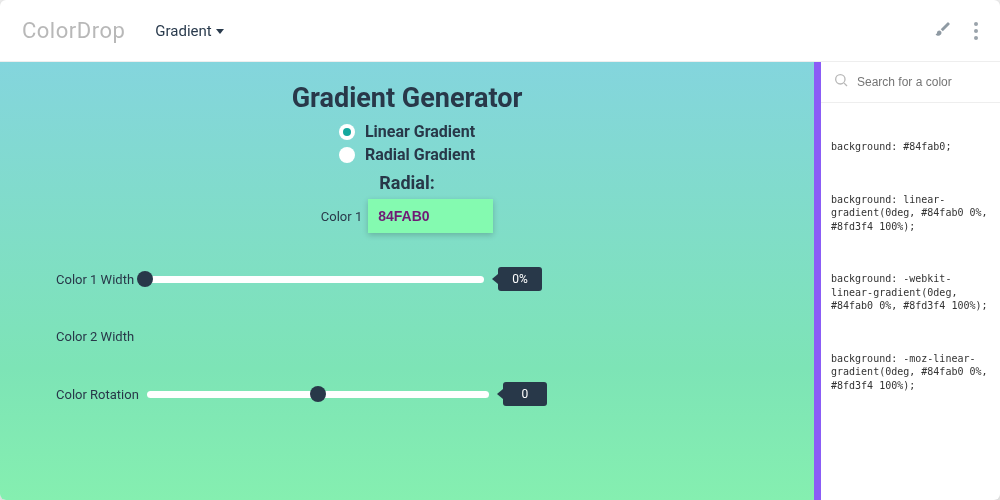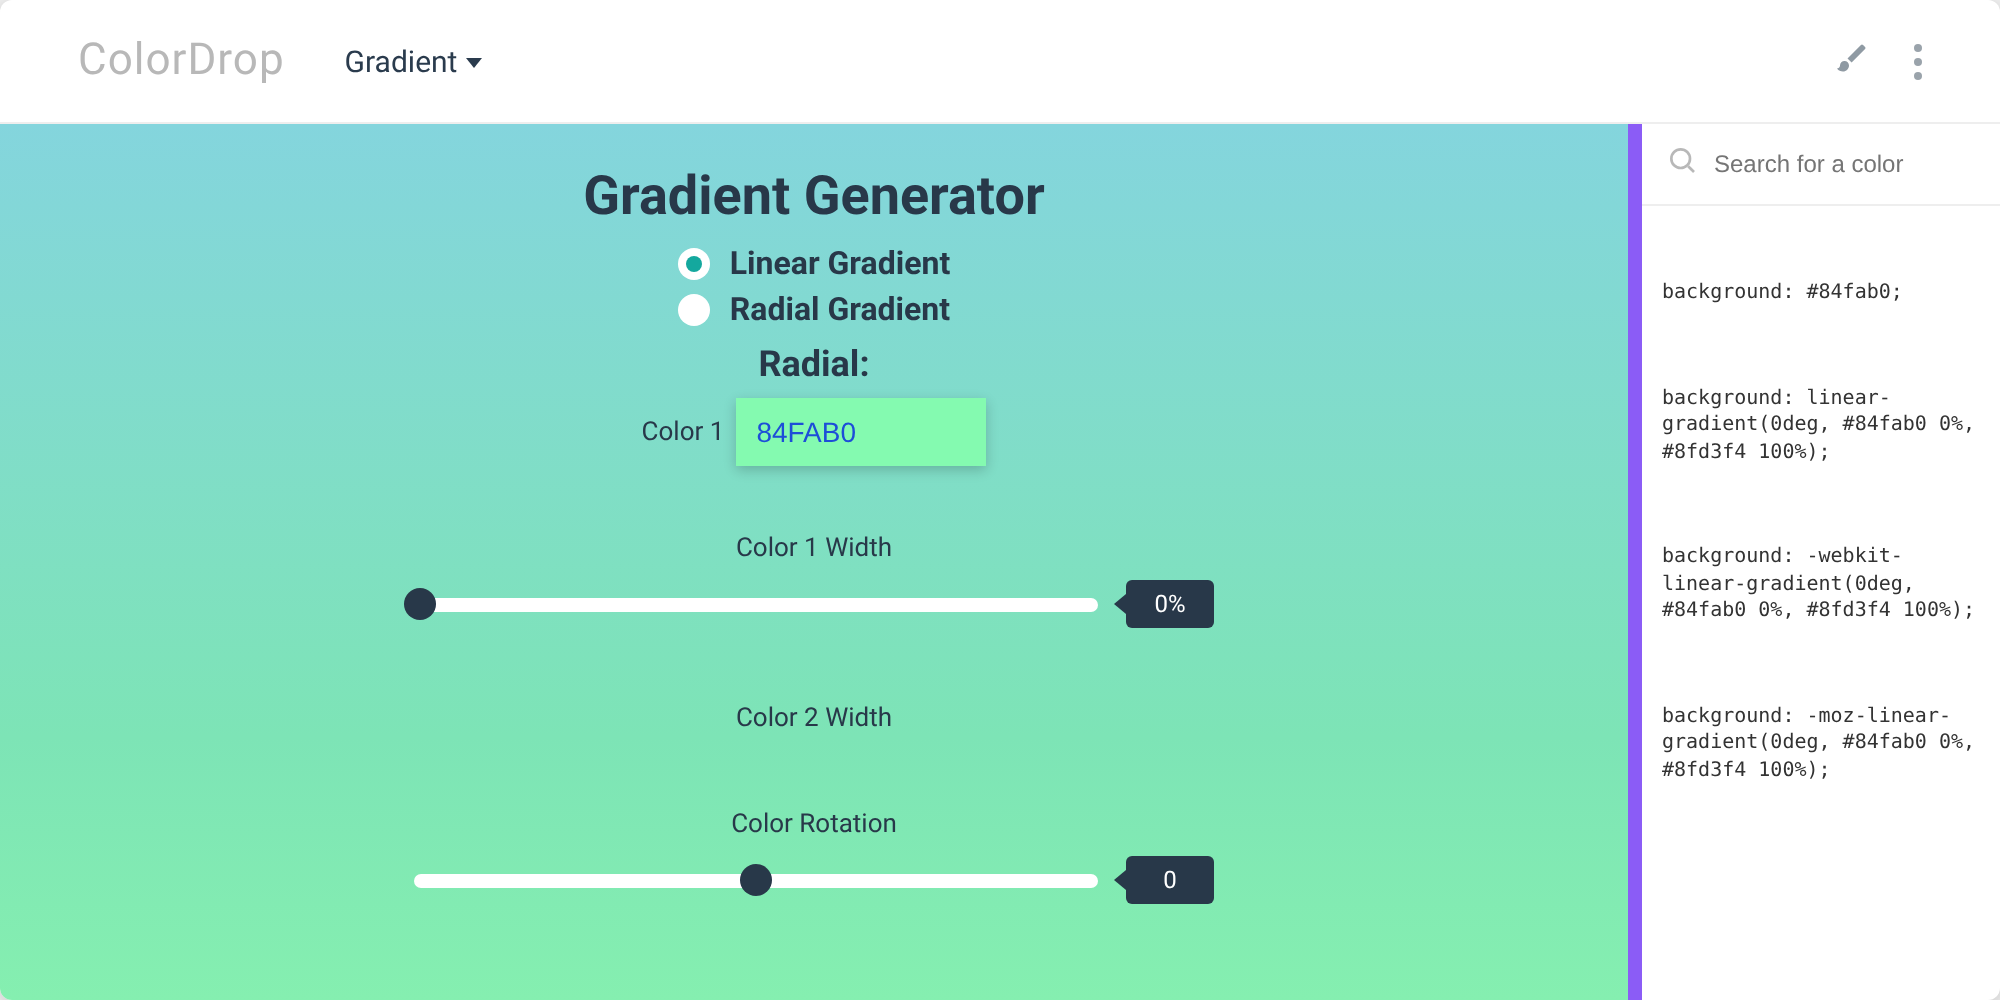--- a/index.html
+++ b/index.html
@@ -1,41 +1,41 @@
 <!DOCTYPE html>
 <html><head>
 <meta charset="utf-8">
 <style>
 * { box-sizing: border-box; margin: 0; padding: 0; }
 body { font-family: -apple-system, BlinkMacSystemFont, "Segoe UI", Roboto, sans-serif; background: #f5f5f5; width: 1000px; height: 500px; overflow: hidden; }
 .app { width: 1000px; height: 500px; background: #fff; border-radius: 6px; box-shadow: 0 2px 12px rgba(0,0,0,0.25); display: flex; flex-direction: column; overflow: hidden; }
-.topbar { height: 62px; display: flex; align-items: center; padding: 0 39px; border-bottom: 1px solid #eee; }
+.topbar { height: 62px; display: flex; align-items: center; padding: 0 22px; border-bottom: 1px solid #eee; }
 .brand { color: #b8b8b8; font-size: 22px; font-weight: 400; letter-spacing: 0.5px; }
 .dropdown { margin-left: 30px; color: #2a3b4d; font-size: 15px; display: flex; align-items: center; gap: 4px; cursor: pointer; }
 .chevron { width: 0; height: 0; border-left: 4px solid transparent; border-right: 4px solid transparent; border-top: 5px solid #2a3b4d; margin-top: 2px; }
 .topbar-right { margin-left: auto; display: flex; align-items: center; gap: 22px; }
 .brush-icon svg { width: 18px; height: 18px; }
 .kebab { display: flex; flex-direction: column; gap: 3px; cursor: pointer; }
 .kebab span { width: 4px; height: 4px; border-radius: 50%; background: #9aa3ab; }
 .content { flex: 1; display: flex; overflow: hidden; }
 .main { flex: 1; background: linear-gradient(180deg, #84d5dd 0%, #7de4b6 70%, #85efb0 100%); padding: 16px 48px 0; overflow: hidden; position: relative; }
 .title { text-align: center; color: #283849; font-size: 27px; font-weight: 700; margin-top: 4px; }
 .radios { display: flex; flex-direction: column; align-items: center; margin-top: 8px; gap: 4px; }
 .radio-row { display: flex; align-items: center; gap: 10px; color: #283849; font-size: 16px; font-weight: bold; }
 .radio { width: 16px; height: 16px; border-radius: 50%; background: #fff; display: flex; align-items: center; justify-content: center; cursor: pointer; }
 .radio.sel::after { content: ""; width: 8px; height: 8px; border-radius: 50%; background: #14a89e; }
 .input-label { text-align: center; color: #283849; font-size: 18px; font-weight: 700; margin-top: 8px; }
 .colors { display: flex; justify-content: center; gap: 28px; margin-top: 6px; }
 .color-col { display: flex; flex-direction: row; align-items: center; gap: 6px; }
 .col-lbl { color: #283849; font-size: 13px; }
-.color-input { width: 125px; height: 34px; border: none; padding: 0 10px; font-size: 14px; font-weight: 400; color: #1d4ed8; box-shadow: 0 2px 6px rgba(0,0,0,0.2); }
+.color-input { width: 125px; height: 34px; border: none; padding: 0 10px; font-size: 14px; font-weight: 700; color: #701a75; box-shadow: 0 2px 6px rgba(0,0,0,0.2); }
 .c1 { background: #84fab0; }
 .c2 { background: #8fd3f4; }
 .sliders { margin-top: 34px; display: flex; flex-direction: column; gap: 38px; padding: 0 8px; }
-.slider-group { display: flex; flex-direction: column; align-items: center; gap: 8px; }
+.slider-group { display: flex; flex-direction: row; align-items: center; gap: 8px; }
 .slider-lbl { color: #283849; font-size: 13px; }
 .slider-row { display: flex; align-items: center; width: 100%; gap: 14px; max-width: 400px; }
 .track { flex: 1; height: 7px; background: #fff; border-radius: 4px; position: relative; }
 .thumb { position: absolute; top: 50%; width: 16px; height: 16px; border-radius: 50%; background: #283849; transform: translate(-50%, -50%); cursor: pointer; }
 .value-badge { background: #283849; color: #fff; font-size: 12px; padding: 5px 10px; border-radius: 3px; position: relative; min-width: 44px; text-align: center; }
 .value-badge::before { content: ""; position: absolute; left: -6px; top: 50%; transform: translateY(-50%); border-top: 5px solid transparent; border-bottom: 5px solid transparent; border-right: 6px solid #283849; }
 .sidebar { width: 186px; border-left: 7px solid #8b5cf6; display: flex; flex-direction: column; }
 .search { display: flex; align-items: center; gap: 8px; padding: 10px 12px; border-bottom: 1px solid #eee; }
 .search svg { width: 16px; height: 16px; }
 .search input { border: none; outline: none; font-size: 12px; color: #777; width: 100%; background: transparent; }

